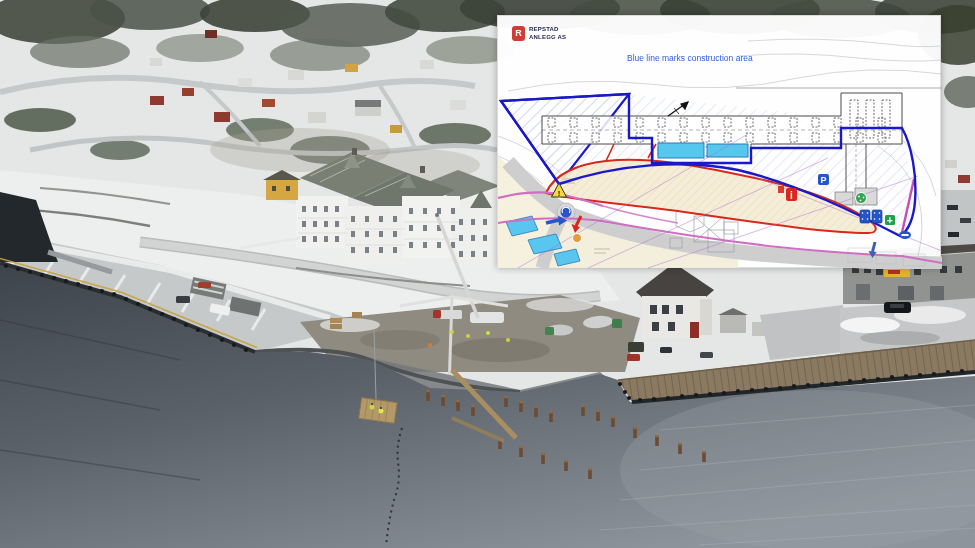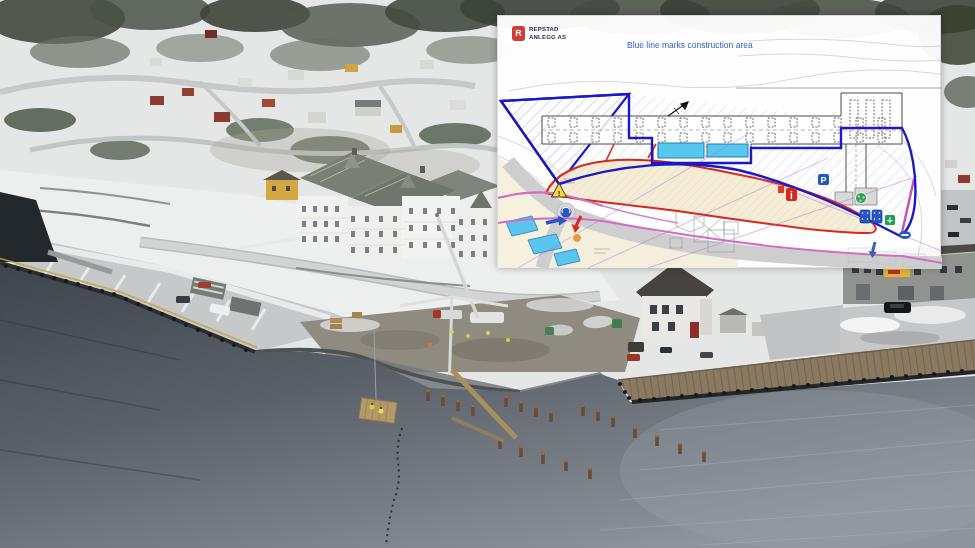--- a/index.html
+++ b/index.html
@@ -10,21 +10,21 @@
   .plan-overlay{position:absolute;left:497px;top:15px;width:444px;height:253px;
                 background:rgba(255,255,255,0.96);
                 box-shadow:0 0 7px rgba(0,0,0,.3);
                 border:1px solid rgba(160,160,160,.35);box-sizing:border-box;}
   .plan-overlay svg{position:absolute;left:0;top:0;}
   .logo{position:absolute;left:14px;top:10px;display:flex;gap:4px;align-items:center;z-index:3;}
   .logo-mark{width:13px;height:15px;background:#cf3d35;border-radius:3px;color:#fff;
              display:flex;align-items:center;justify-content:center;
              font-weight:bold;font-size:9px;line-height:1;}
   .logo-text{font-size:6px;font-weight:bold;color:#252a4d;line-height:1.2;letter-spacing:.2px;}
-  .plan-title{position:absolute;left:129px;top:24px;font-size:8.5px;color:#2b5ed6;z-index:3;white-space:nowrap;text-align:right;}
+  .plan-title{position:absolute;left:129px;top:37px;font-size:8.5px;color:#2b5ed6;z-index:3;white-space:nowrap;text-align:right;}
   text{font-family:"Liberation Sans",sans-serif;}
 </style>
 </head>
 <body>
 
 <div class="stage">
 
   <svg id="photo" width="975" height="548" viewBox="0 0 975 548">
     <defs>
       <linearGradient id="wg" x1="0" y1="0" x2="0.7" y2="1">

